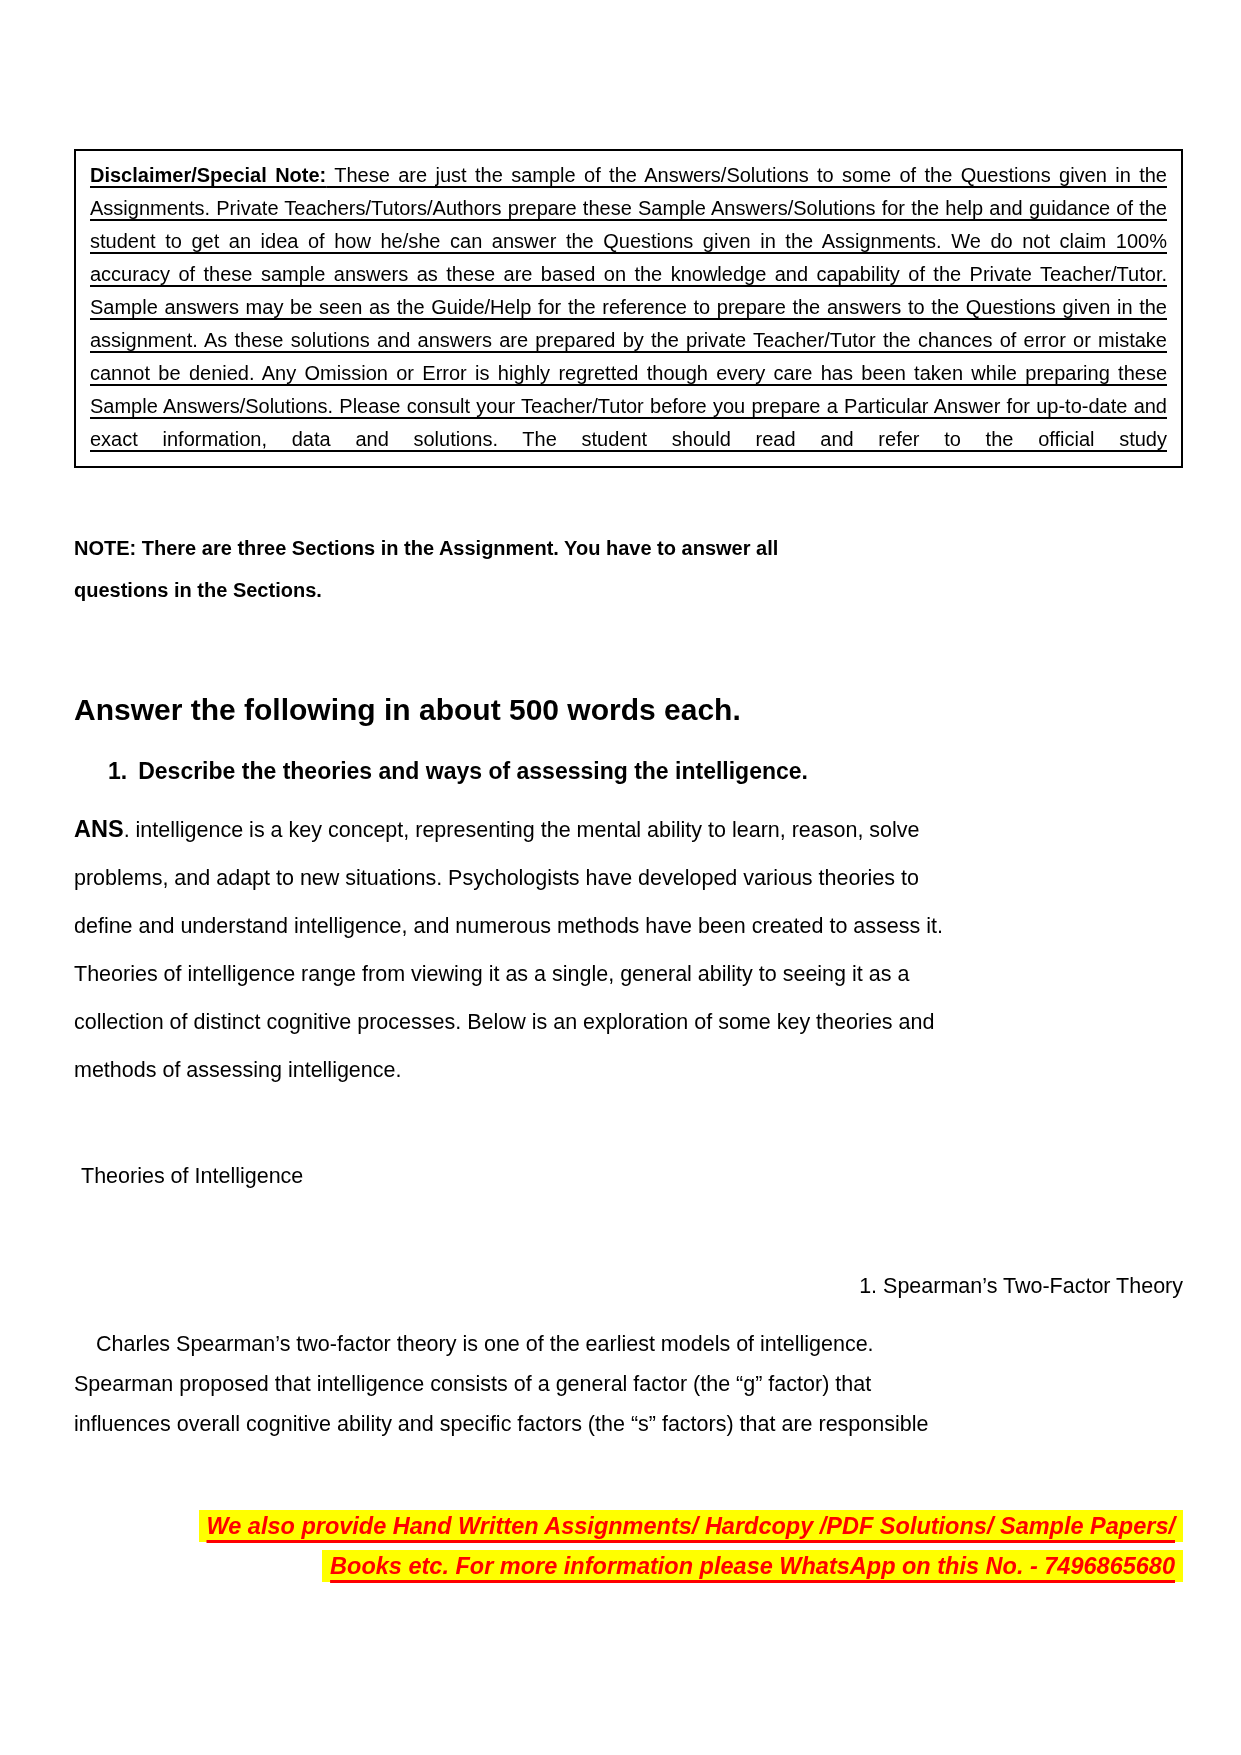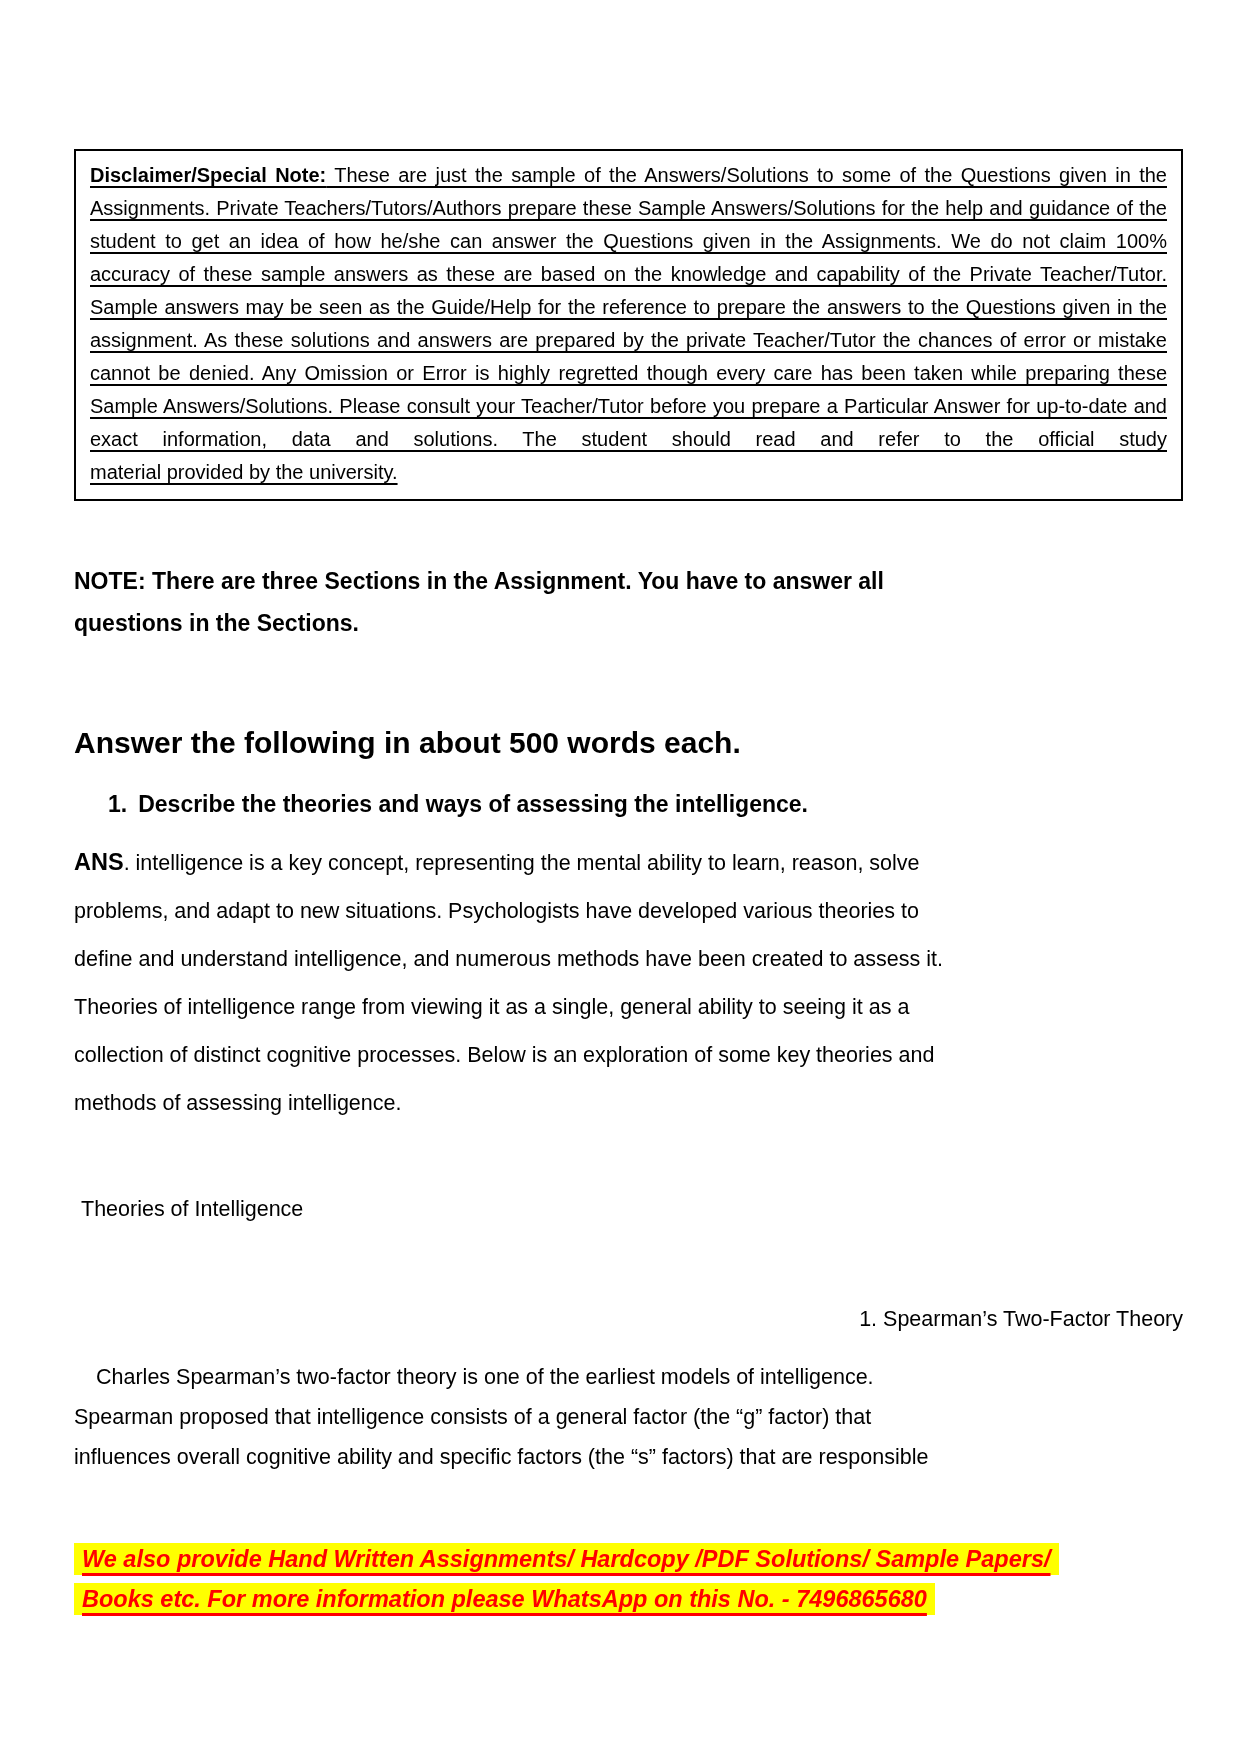--- a/index.html
+++ b/index.html
@@ -35,21 +35,21 @@
     font-size: 20px;
     line-height: 33px;
     text-decoration: underline;
     text-decoration-thickness: 1.5px;
     text-underline-offset: 4px;
   }
 
   
   .note {
     margin-top: 59px;
-    font-size: 23px;
+    font-size: 20px;
     font-weight: bold;
     line-height: 42px;
     white-space: pre-line;
   }
 
   
   .assignment-heading {
     margin-top: 83px;
     font-size: 23px;
     font-weight: bold;
@@ -100,21 +100,21 @@
     margin-top: 18px;
     font-size: 21.5px;
     line-height: 40px;
     white-space: pre-line;
     text-indent: 22px;
   }
 
   
   .footer {
     margin-top: 62px;
-    text-align: left;
+    text-align: right;
     font-size: 23.5px;
     font-weight: bold;
     font-style: italic;
   }
   .footer-line { line-height: 40px; }
   .hl {
     background: var(--hl-bg, #FFFF00);
     color: var(--hl-color, #FF0000);
     padding: 3px 8px;
     text-decoration: underline;
@@ -122,21 +122,20 @@
     text-underline-offset: 6px;
   }
 </style>
 </head>
 <body>
 
 <div class="page">
 
   <div class="disclaimer-box">
     <p class="disc-main"><strong>Disclaimer/Special Note:</strong><span> These are just the sample of the Answers/Solutions to some of the Questions given in the Assignments. Private Teachers/Tutors/Authors prepare these Sample Answers/Solutions for the help and guidance of the student to get an idea of how he/she can answer the Questions given in the Assignments. We do not claim 100% accuracy of these sample answers as these are based on the knowledge and capability of the Private Teacher/Tutor. Sample answers may be seen as the Guide/Help for the reference to prepare the answers to the Questions given in the assignment. As these solutions and answers are prepared by the private Teacher/Tutor the chances of error or mistake cannot be denied. Any Omission or Error is highly regretted though every care has been taken while preparing these Sample Answers/Solutions. Please consult your Teacher/Tutor before you prepare a Particular Answer for up-to-date and exact information, data and solutions. The student should read and refer to the official study</span></p>
-    <p class="disc-last">material provided by the university.</p>
   </div>
 
   <p class="note">NOTE: There are three Sections in the Assignment. You have to answer all
 questions in the Sections.</p>
 
 
   <p class="instruction">Answer the following in about 500 words each.</p>
 
   <div class="question-line">
     <span>1.</span>

